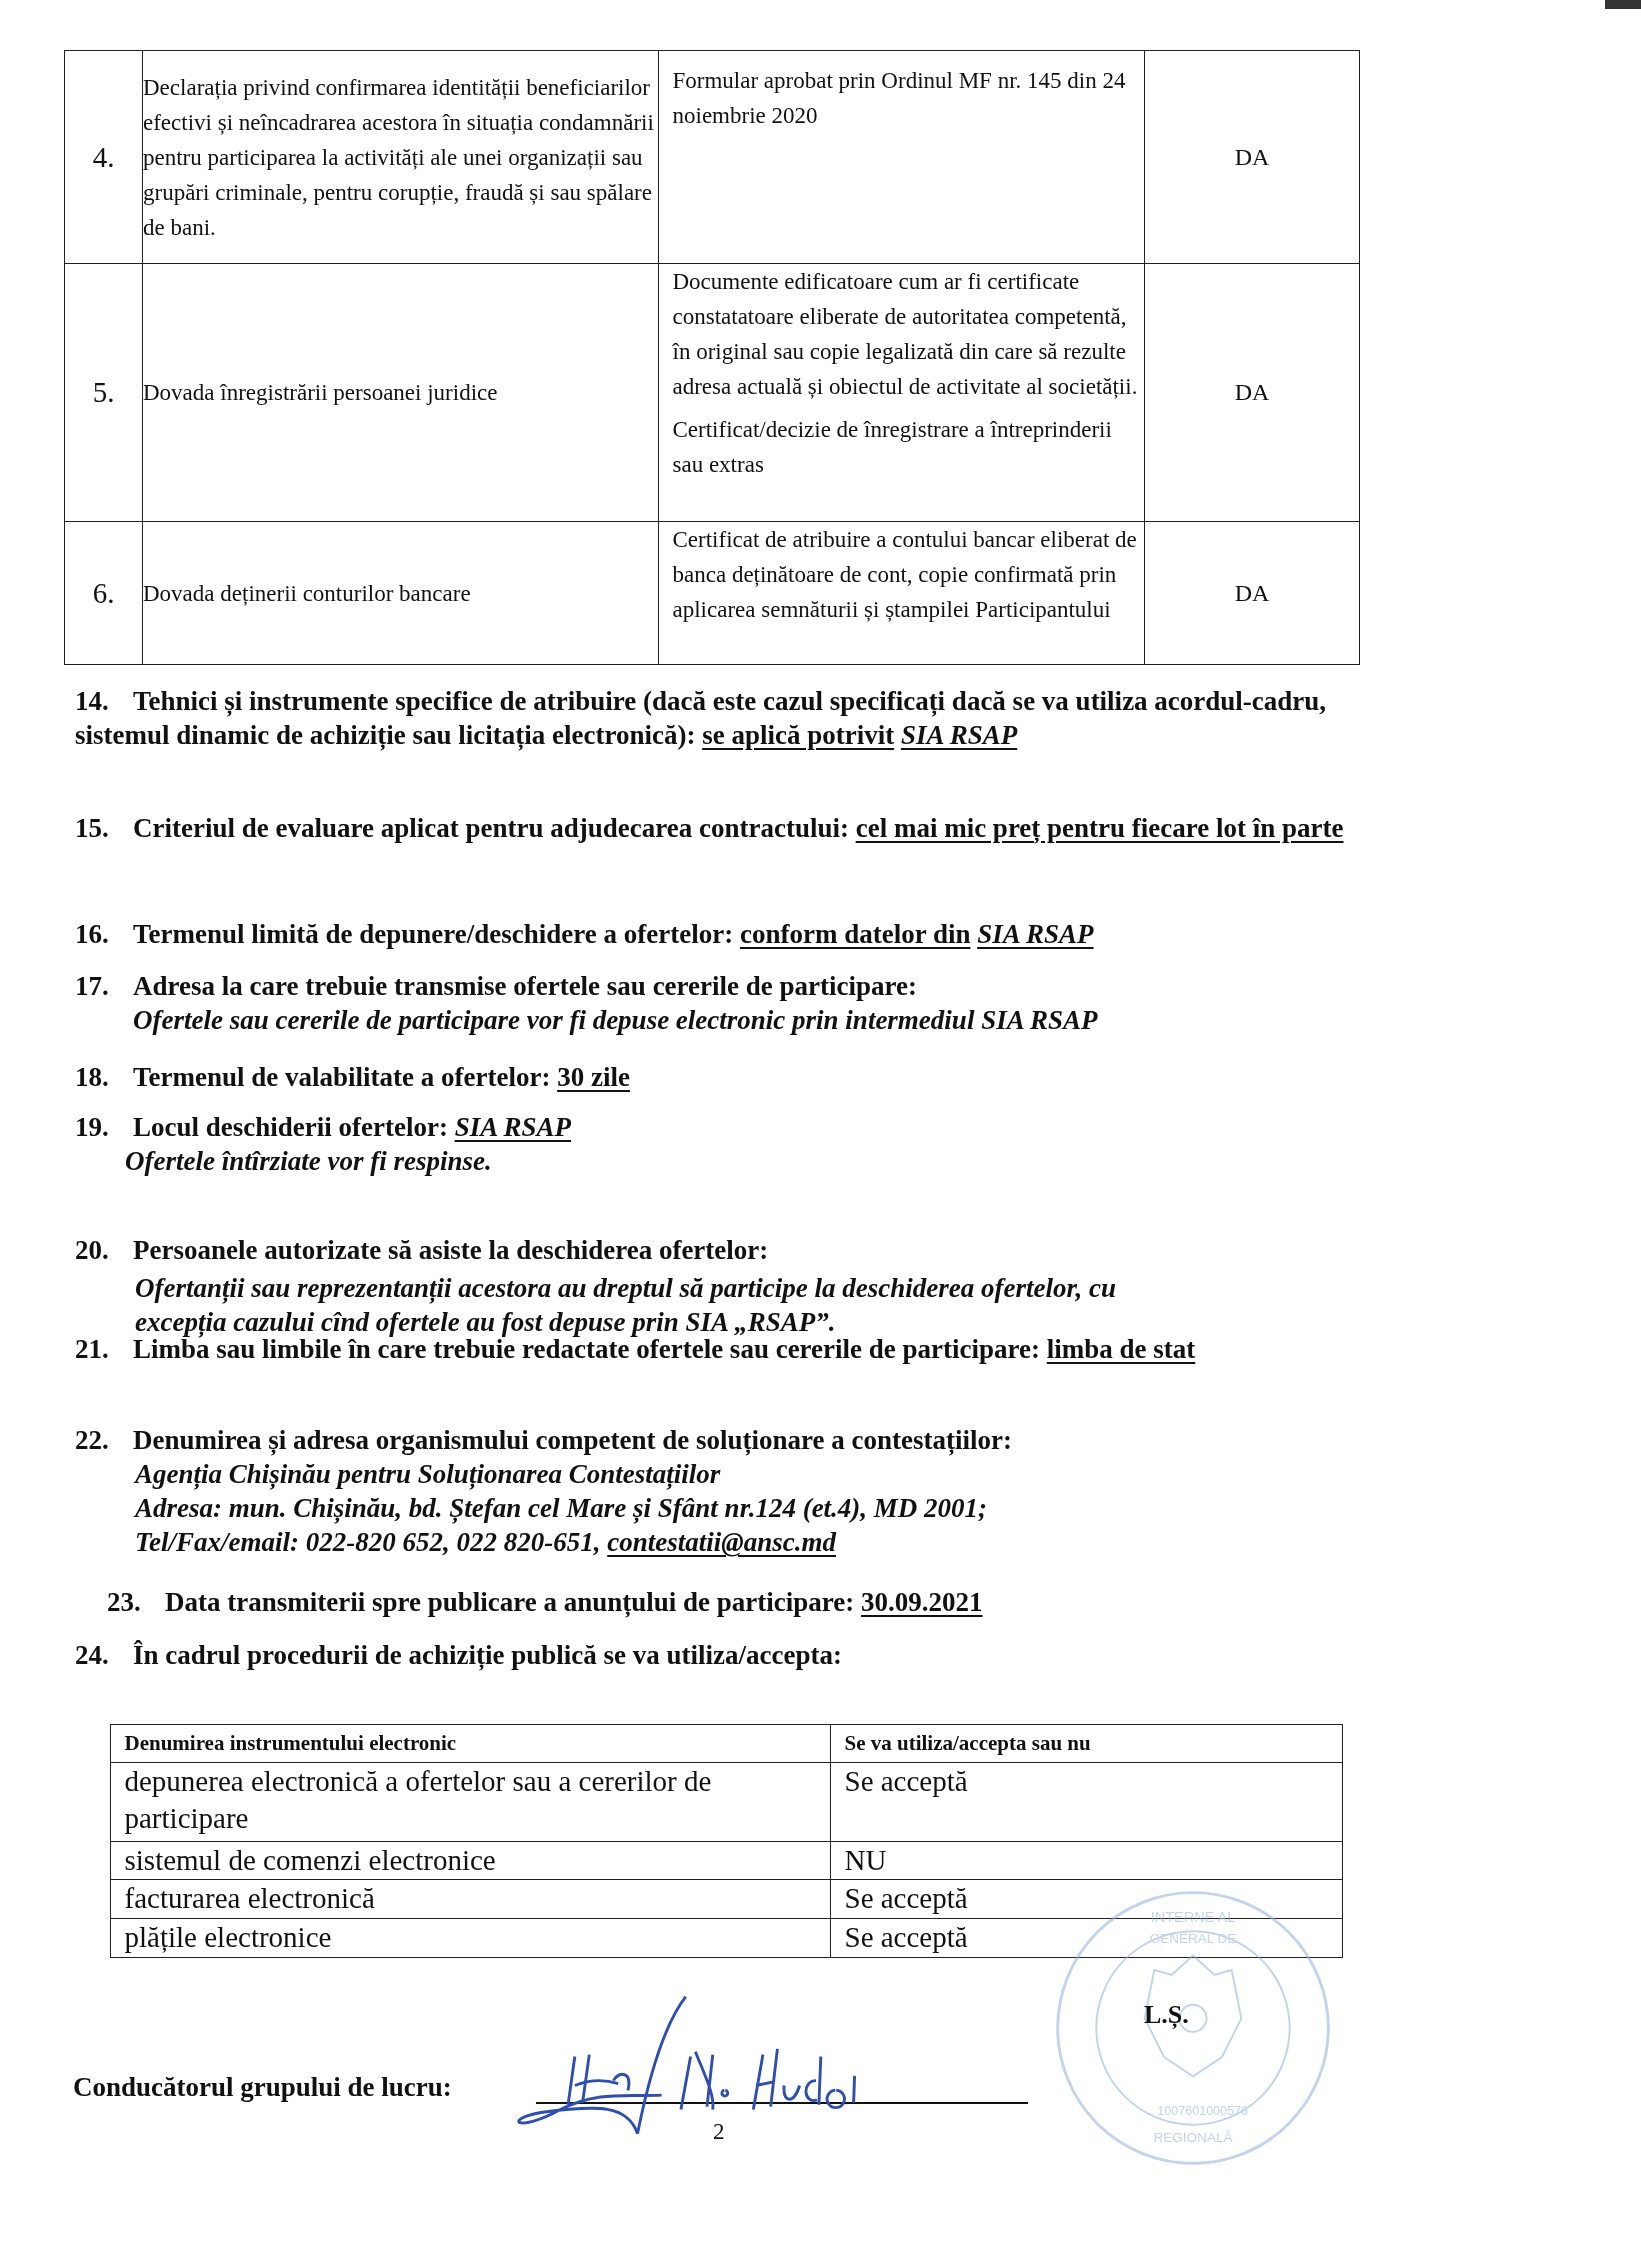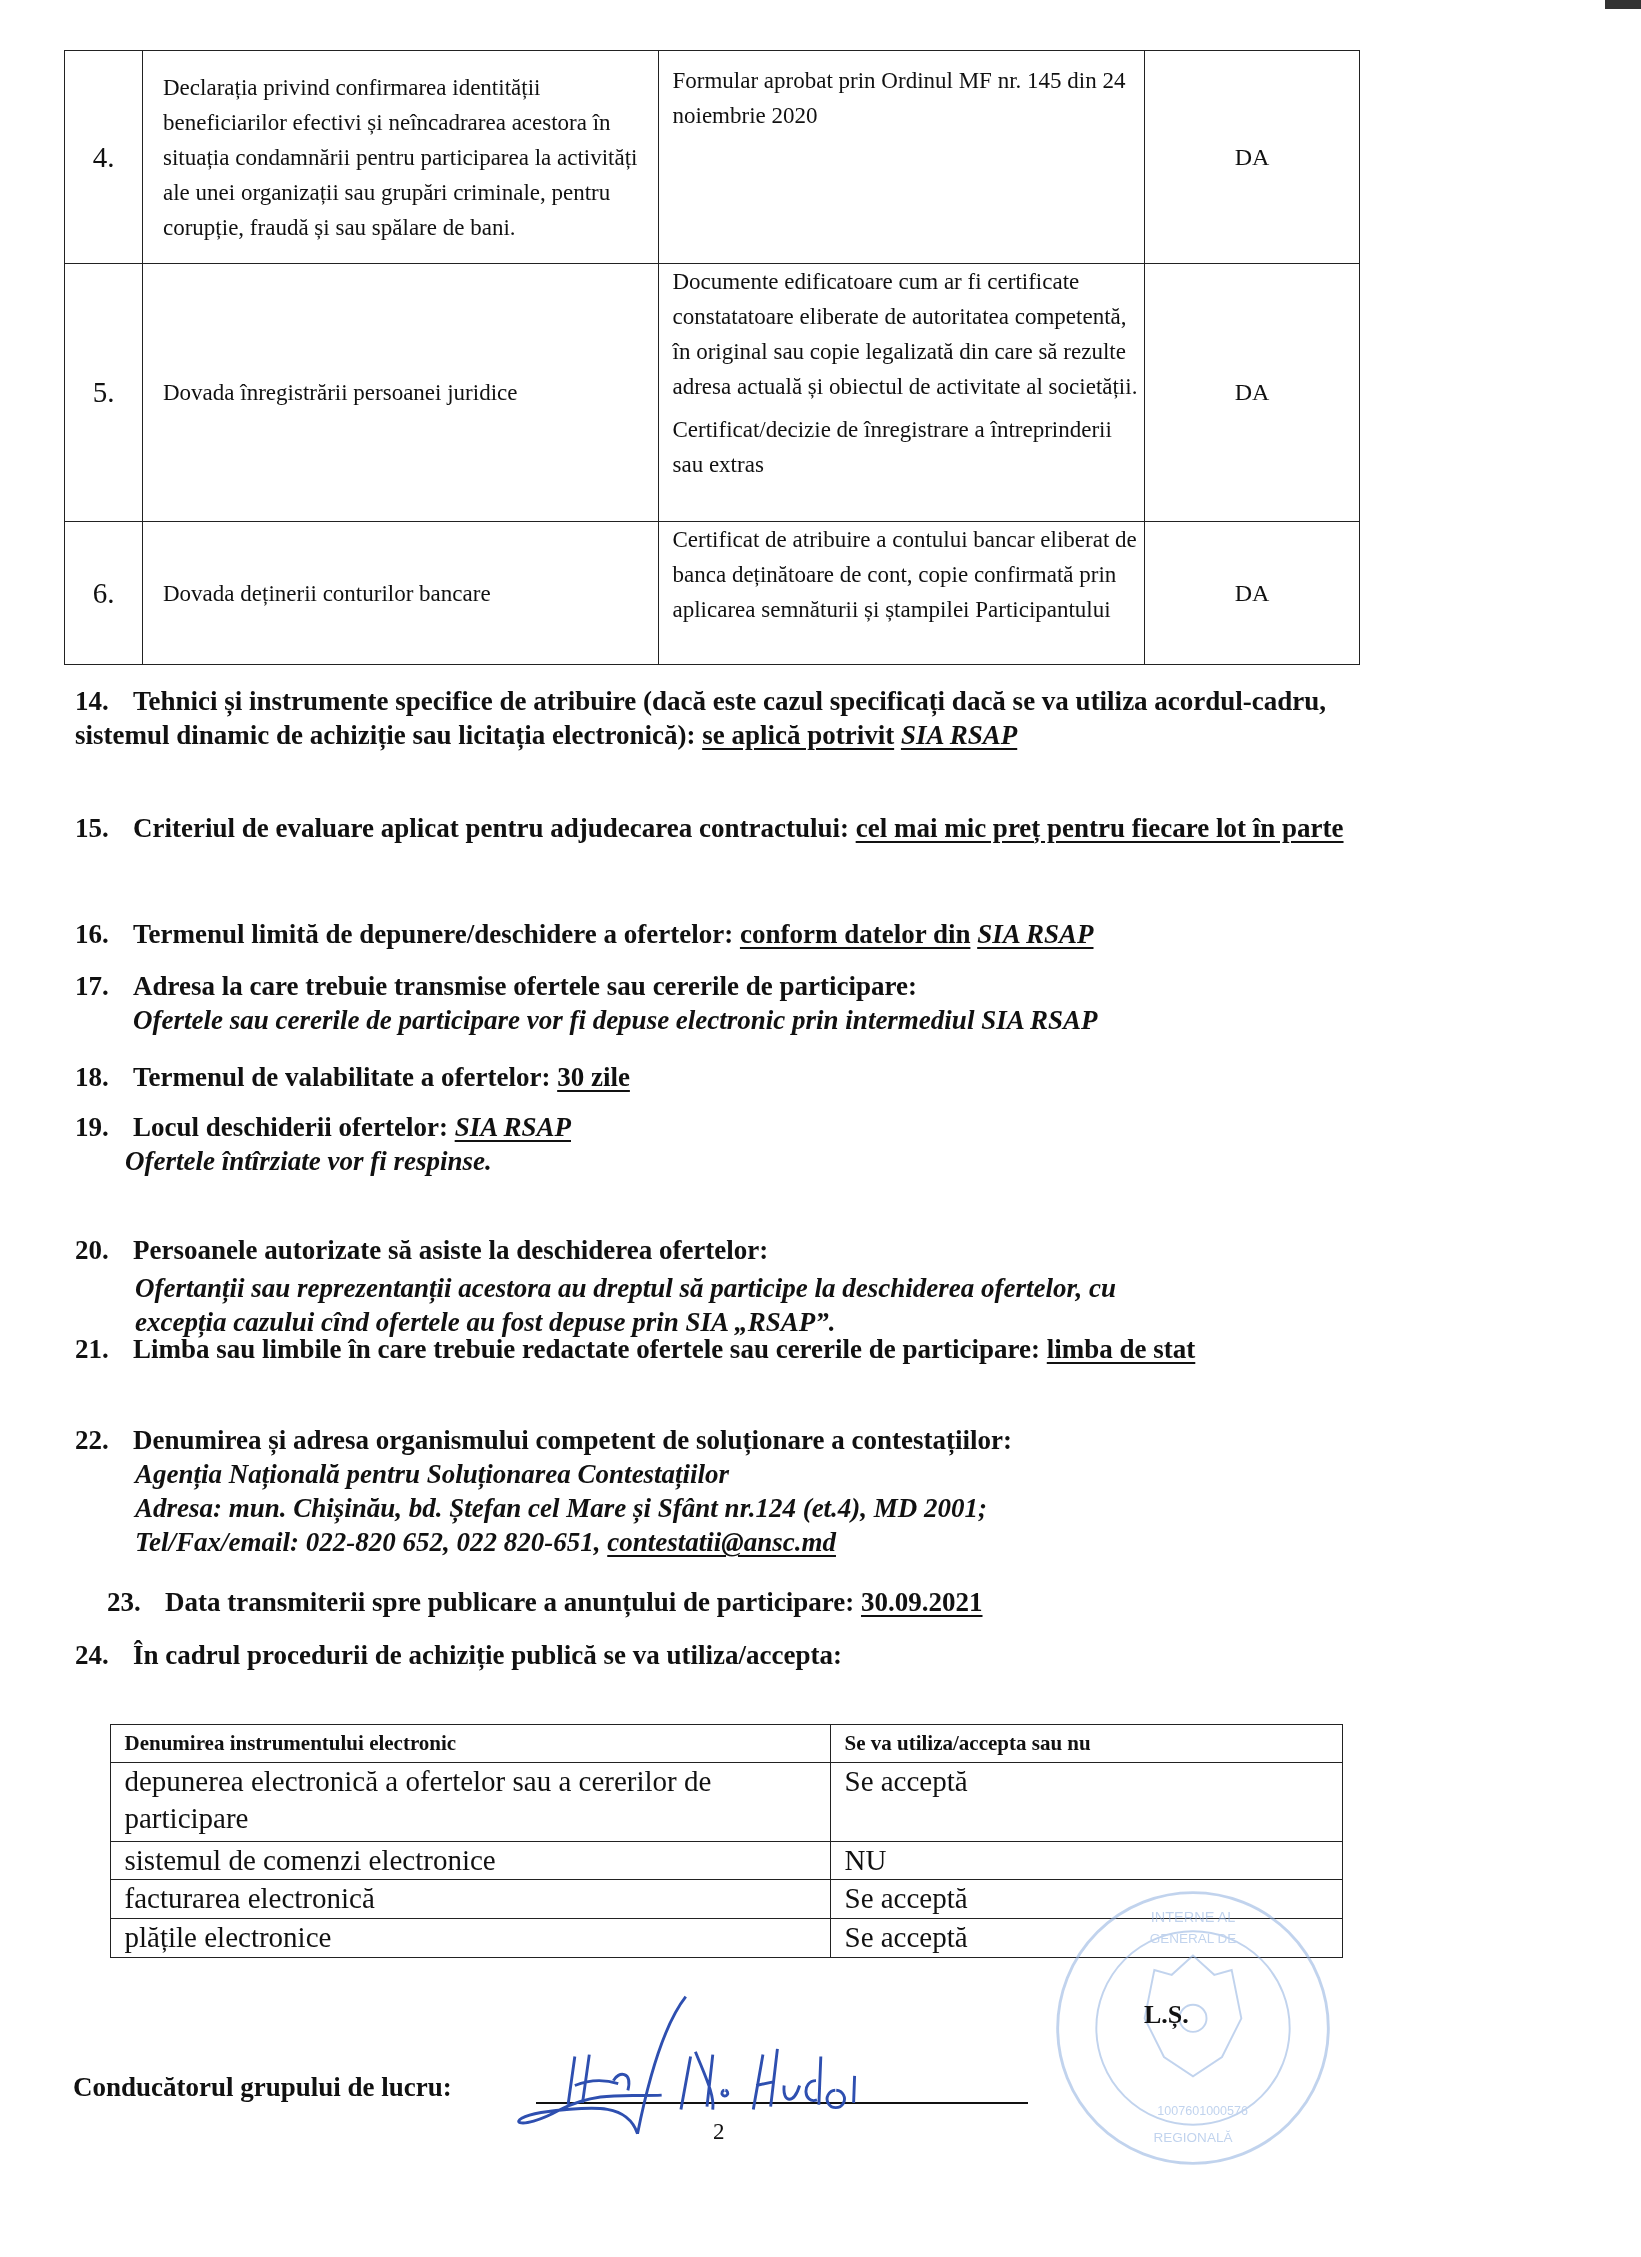--- a/index.html
+++ b/index.html
@@ -4,21 +4,21 @@
 <style>
   html, body { margin:0; padding:0; background:#ffffff; }
   body { width:1641px; height:2257px; position:relative; overflow:hidden;
          font-family:"Liberation Serif", "DejaVu Serif", serif; color:#111; }
   .scanmark { position:absolute; left:1605px; top:0; width:37px; height:8.7px; background:#333; }
 
   
   .ttable { position:absolute; left:64px; top:50px; width:1295px; border-collapse:collapse; table-layout:fixed; }
   .ttable td { border:1.5px solid #222; vertical-align:middle; padding:0; font-size:23px; line-height:35px; }
   .ttable td.num { text-align:center; font-size:29px; }
-  .ttable td.name { padding-left:20px;margin-top:32px; }
+  .ttable td.name { padding-left:0;margin-top:32px; }
   .ttable td.req { padding-left:13.5px; vertical-align:top; }
   .ttable td.da { text-align:center; font-size:24px; }
   .req p { margin:0; }
   .req p + p { margin-top:7.7px; }
 
   
   .sec { position:absolute; left:75px; width:1294px; font-size:27px; line-height:34px; font-weight:bold; }
   .sec .n { display:inline-block; width:58px; }
   .sec .val { text-decoration:underline; text-decoration-thickness:1.9px; text-underline-offset:3.9px; }
   .sec .it { font-style:italic; }
@@ -117,21 +117,21 @@
   <span class="sub">excepția cazului cînd ofertele au fost depuse prin SIA „RSAP”.</span>
 </div>
 
 <div class="sec" style="top:1332px;">
   <span class="n">21.</span><span>Limba sau limbile în care trebuie redactate ofertele sau cererile de participare:</span>
   <span class="val">limba de stat</span>
 </div>
 
 <div class="sec" style="top:1423px;">
   <span class="n">22.</span><span>Denumirea și adresa organismului competent de soluționare a contestațiilor:</span>
-  <span class="sub">Agenția Națională pentru Soluționarea Contestațiilor</span>
+  <span class="sub">Agenția Chișinău pentru Soluționarea Contestațiilor</span>
   <span class="sub">Adresa: mun. Chișinău, bd. Ștefan cel Mare și Sfânt nr.124 (et.4), MD 2001;</span>
   <span class="sub"><span>Tel/Fax/email: 022-820 652, 022 820-651,</span> <span class="val">contestatii@ansc.md</span></span>
 </div>
 
 <div class="sec" style="top:1585px;margin-left:32px;">
   <span class="n">23.</span><span>Data transmiterii spre publicare a anunțului de participare:</span>
   <span class="val">30.09.2021</span>
 </div>
 
 <div class="sec" style="top:1638px;">

